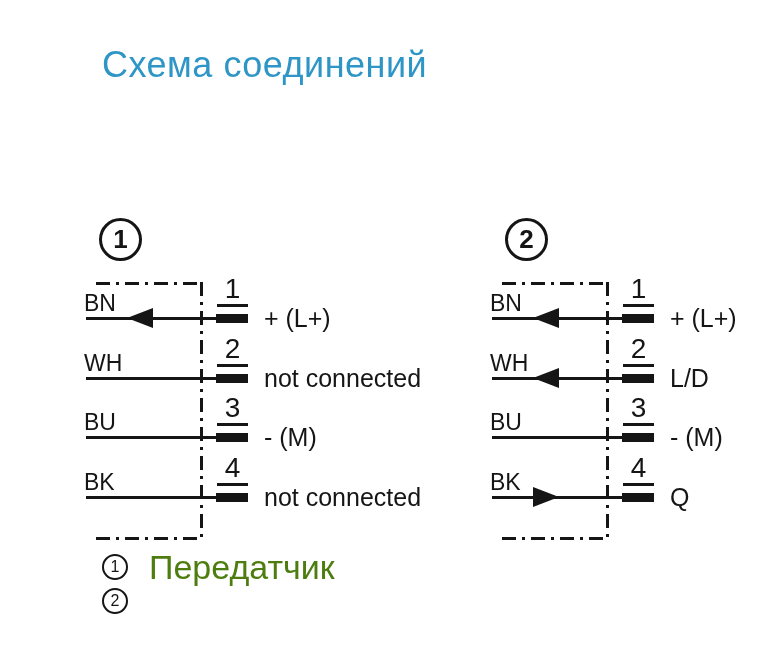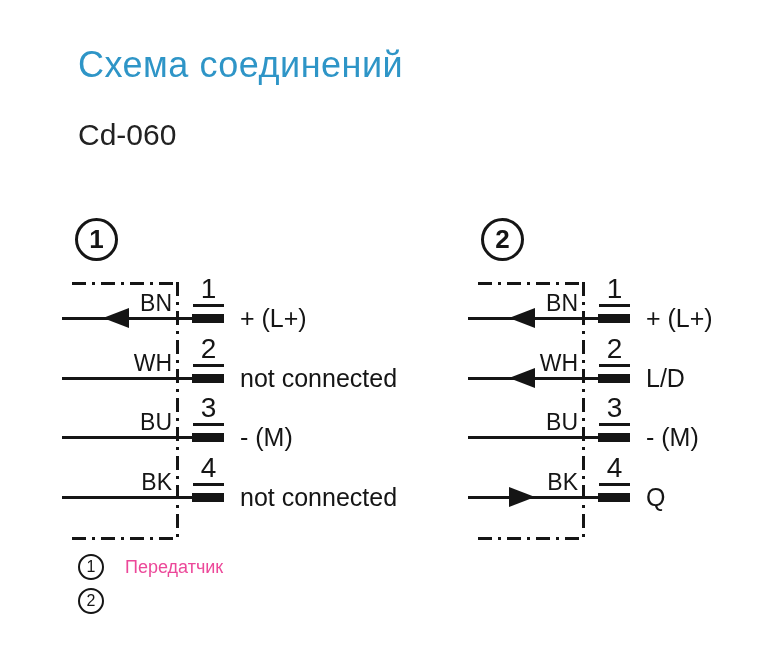--- a/index.html
+++ b/index.html
@@ -5,21 +5,21 @@
   html, body {
     margin: 0;
     padding: 0;
     width: 763px;
     height: 666px;
     background: #ffffff;
     font-family: "Liberation Sans", sans-serif;
     color: #1a1a1a;
     overflow: hidden;
   }
-  .stage { position: relative; width: 700px; height: 666px; }
+  .stage { position: relative; width: 700px; height: 666px; margin-left: 24px; }
 
   .page-title {
     position: absolute; left: 78px; top: 44px;
     font-size: 36px; font-weight: 400; color: #2e95c7;
     letter-spacing: 0.5px; white-space: nowrap;
   }
   .page-subtitle {
     position: absolute; left: 78px; top: 118px;
     font-size: 30px; font-weight: 400; color: #222222; white-space: nowrap;
   }
@@ -62,21 +62,21 @@
     position: absolute; left: 43px; top: -10px;
     width: 0; height: 0;
     border-top: 10px solid transparent;
     border-bottom: 10px solid transparent;
   }
   .arrow-left  { border-right: 26px solid #151515; }
   .arrow-right { border-left: 26px solid #151515; }
 
   .wire-label {
     position: absolute; left: 0; top: -28px; width: 112px;
-    text-align: right; font-size: 23px; color: #151515; line-height: 26px;
+    text-align: left; font-size: 23px; color: #151515; line-height: 26px;
   }
   .pin-num {
     position: absolute; left: 133px; top: -44px; width: 31px; height: 30px;
     text-align: center; font-size: 28px; line-height: 30px;
     color: #151515; border-bottom: 3px solid #151515;
   }
   .terminal {
     position: absolute; left: 132px; top: -4.5px;
     width: 32px; height: 9px; background: #151515;
   }
@@ -85,29 +85,28 @@
     font-size: 25px; line-height: 28px; color: #151515; white-space: nowrap;
   }
 
   .legend { position: absolute; left: 78px; top: 550px; }
   .legend-row { display: flex; align-items: center; height: 34px; }
   .legend-circle {
     width: 22px; height: 22px; border: 2px solid #151515; border-radius: 50%;
     display: flex; align-items: center; justify-content: center;
     font-size: 16px; color: #151515; flex: 0 0 auto;
   }
-  .legend-label { font-size: 18px; color: #ec4899; margin-left: 21px; white-space: nowrap; }
+  .legend-label { font-size: 34px; color: #4d7c0f; margin-left: 21px; white-space: nowrap; }
 </style>
 </head>
 <body>
 
 <div class="stage">
 
   <div class="page-title">Схема соединений</div>
-  <div class="page-subtitle">Cd-060</div>
 
   <div class="diagram d1">
     <div class="dnum">1</div>
     <div class="box-top"></div>
     <div class="box-right"></div>
     <div class="box-bottom"></div>
 
     <div class="row" style="top:100px">
       <div class="wire"></div>
       <div class="arrow arrow-left"></div>

